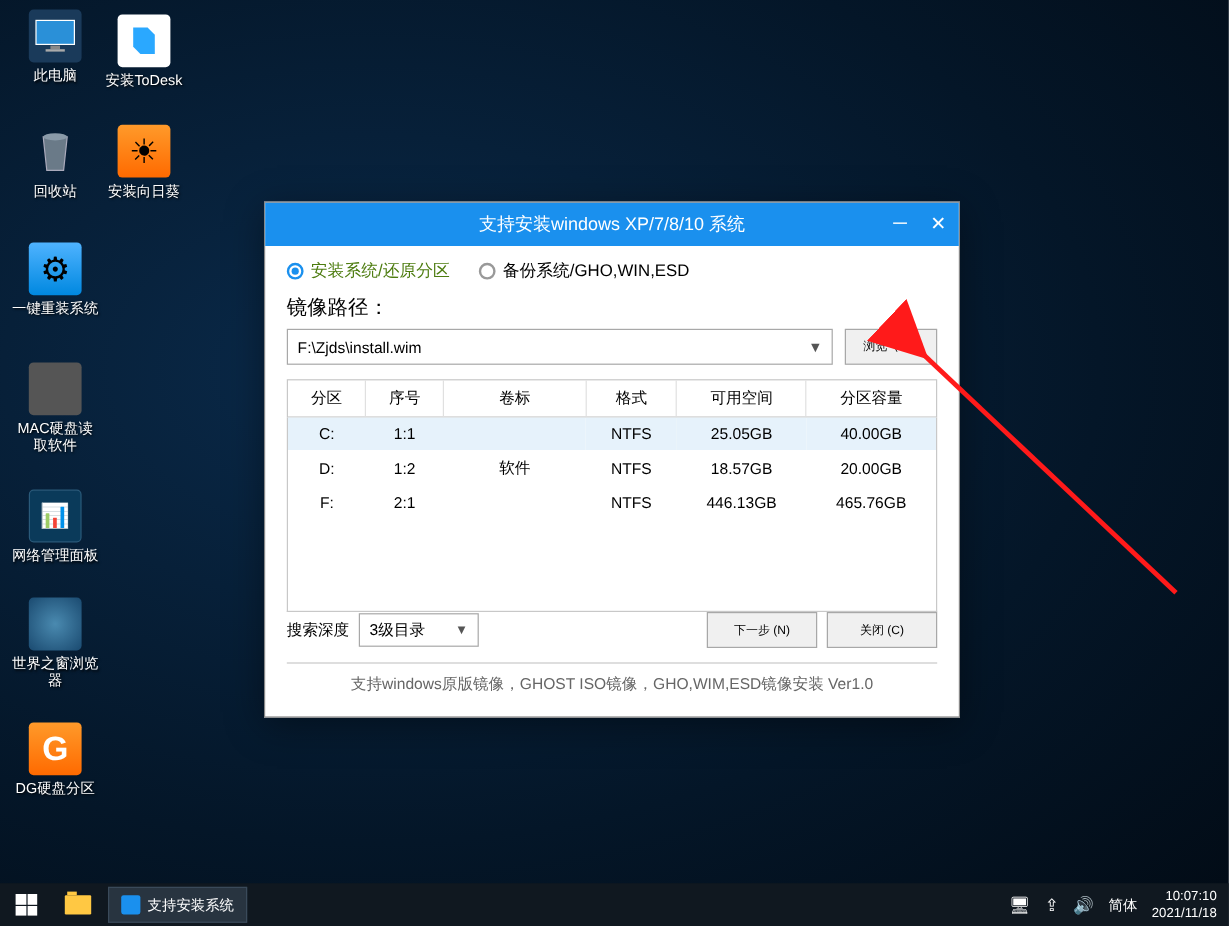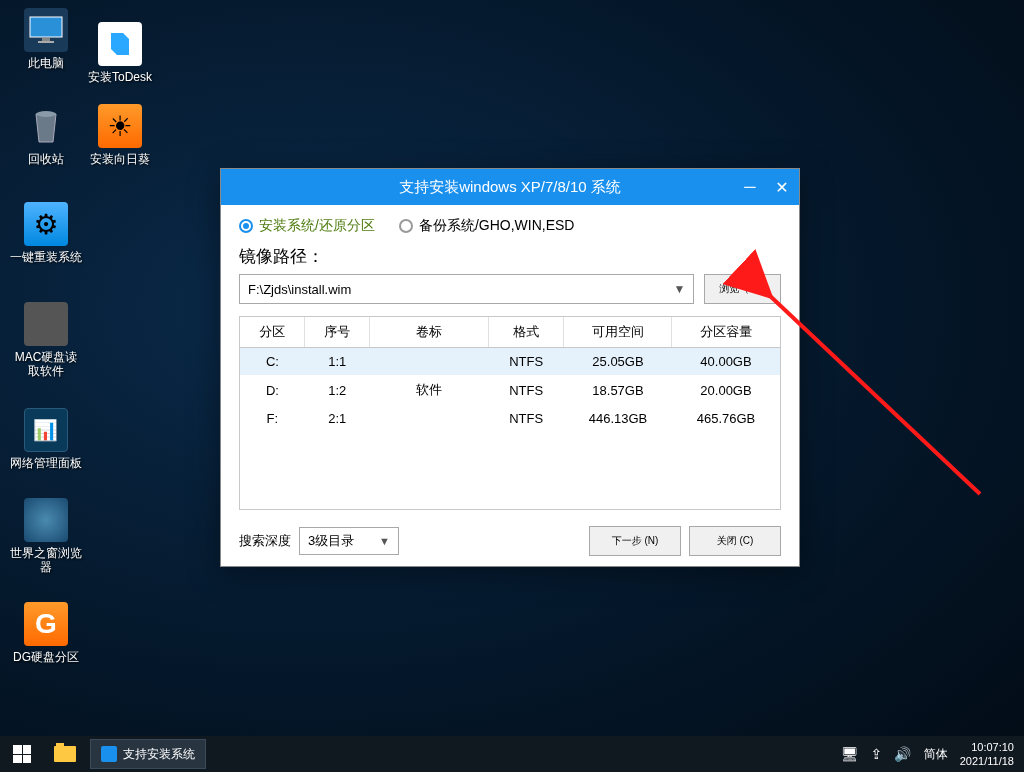--- a/index.html
+++ b/index.html
@@ -35,21 +35,21 @@
 
 table{width:100%;border-collapse:collapse;font-size:13px}
 .thead{border:1px solid #c8c8c8;background:#fff}
 th{font-weight:normal;padding:6px 4px;border-right:1px solid #e0e0e0;}
 th:last-child{border-right:none}
 .tbody{border:1px solid #c8c8c8;border-top:none;height:162px}
 .tbody table{width:100%}
 td{padding:6px 4px;text-align:center}
 tr.sel{background:#e6f2fb}
 
-.footer{display:flex;align-items:center;gap:8px;margin-top:16px;font-size:13px}
+.footer{display:flex;align-items:center;gap:8px;margin-top:0;font-size:13px}
 .depthsel{border:1px solid #a8a8a8;height:28px;width:100px;display:flex;align-items:center;padding:0 8px;font-size:13px;justify-content:space-between}
 .footer .sp{flex:1}
 
 .bottom{border-top:1px solid #c8c8c8;padding:8px;text-align:center;font-size:13px;color:#666;margin-top:12px}
 
 .arrow{position:absolute;pointer-events:none;z-index:10}
 .arrow svg{overflow:visible}
 
 .taskbar{position:absolute;bottom:0;left:0;right:0;height:36px;background:#101820;display:flex;align-items:center;color:#fff;font-size:12px}
 .start{width:44px;height:36px;display:flex;align-items:center;justify-content:center;cursor:pointer}
@@ -72,21 +72,21 @@
 <div class="dicon" style="left:10px;top:8px">
   <div class="img" style="background:#1a3a5a;position:relative">
         <svg width="36" height="30" viewBox="0 0 36 30">
           <rect x="2" y="2" width="32" height="20" fill="#2a90d8" stroke="#fff" stroke-width="1"></rect>
           <rect x="14" y="23" width="8" height="3" fill="#888"></rect>
           <rect x="10" y="26" width="16" height="2" fill="#aaa"></rect>
         </svg>
       </div>
   <div class="lbl">此电脑</div>
 </div>
-<div class="dicon" style="left:84px;top:22px">
+<div class="dicon" style="left:84px;top:12px">
   <div class="img todesk">
         <svg width="30" height="30" viewBox="0 0 30 30">
           <path d="M6 4 h12 l6 6 v16 h-12 l-6-6 z" fill="#2aa8ff"></path>
         </svg>
       </div>
   <div class="lbl">安装ToDesk</div>
 </div>
 <div class="dicon" style="left:10px;top:104px">
   <div class="img">
         <svg width="36" height="40" viewBox="0 0 36 40">
@@ -197,20 +197,21 @@
     <div class="footer">
       <span>搜索深度</span>
       <div class="depthsel">
         <span>3级目录</span>
         <span style="font-size:11px;color:#555">▼</span>
       </div>
       <span class="sp"></span>
       <button class="btn" style="width:92px;justify-content:center">下一步 (N)</button>
       <button class="btn" style="width:92px;justify-content:center">关闭 (C)</button>
     </div>
+    <div class="bottom">支持windows原版镜像，GHOST ISO镜像，GHO,WIM,ESD镜像安装 Ver1.0</div>
   </div>
 </div>
 
 <div class="arrow" style="left:750px;top:284px">
   <svg width="260" height="260">
     <defs>
           <marker id="ah" markerWidth="12" markerHeight="12" refX="2" refY="6" orient="auto">
             <path d="M12 0 L0 6 L12 12 z" fill="#ff1a1a"></path>
           </marker>
         </defs>

